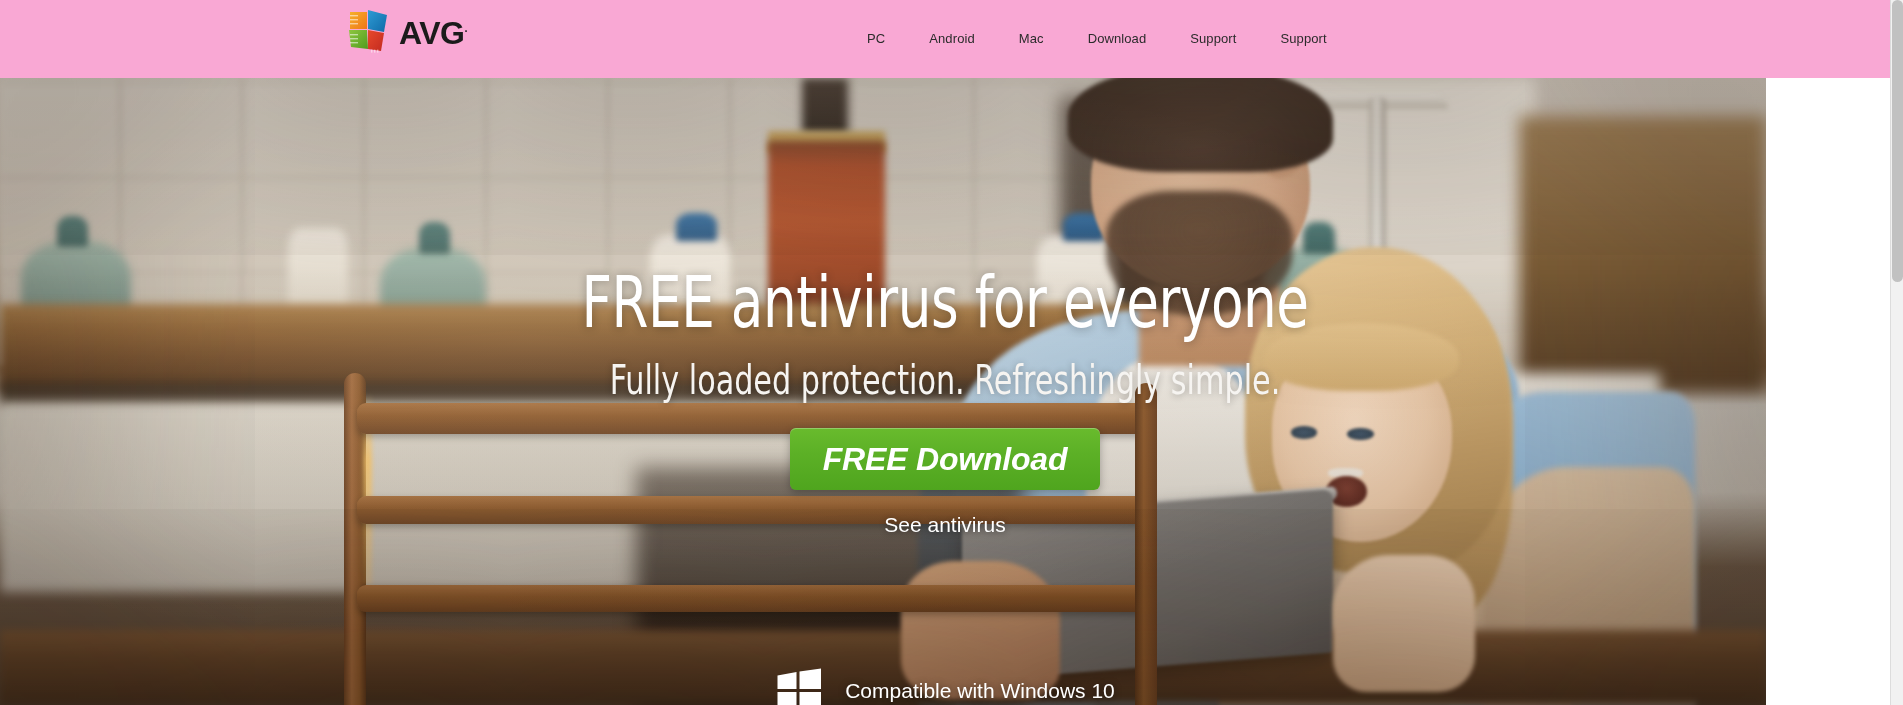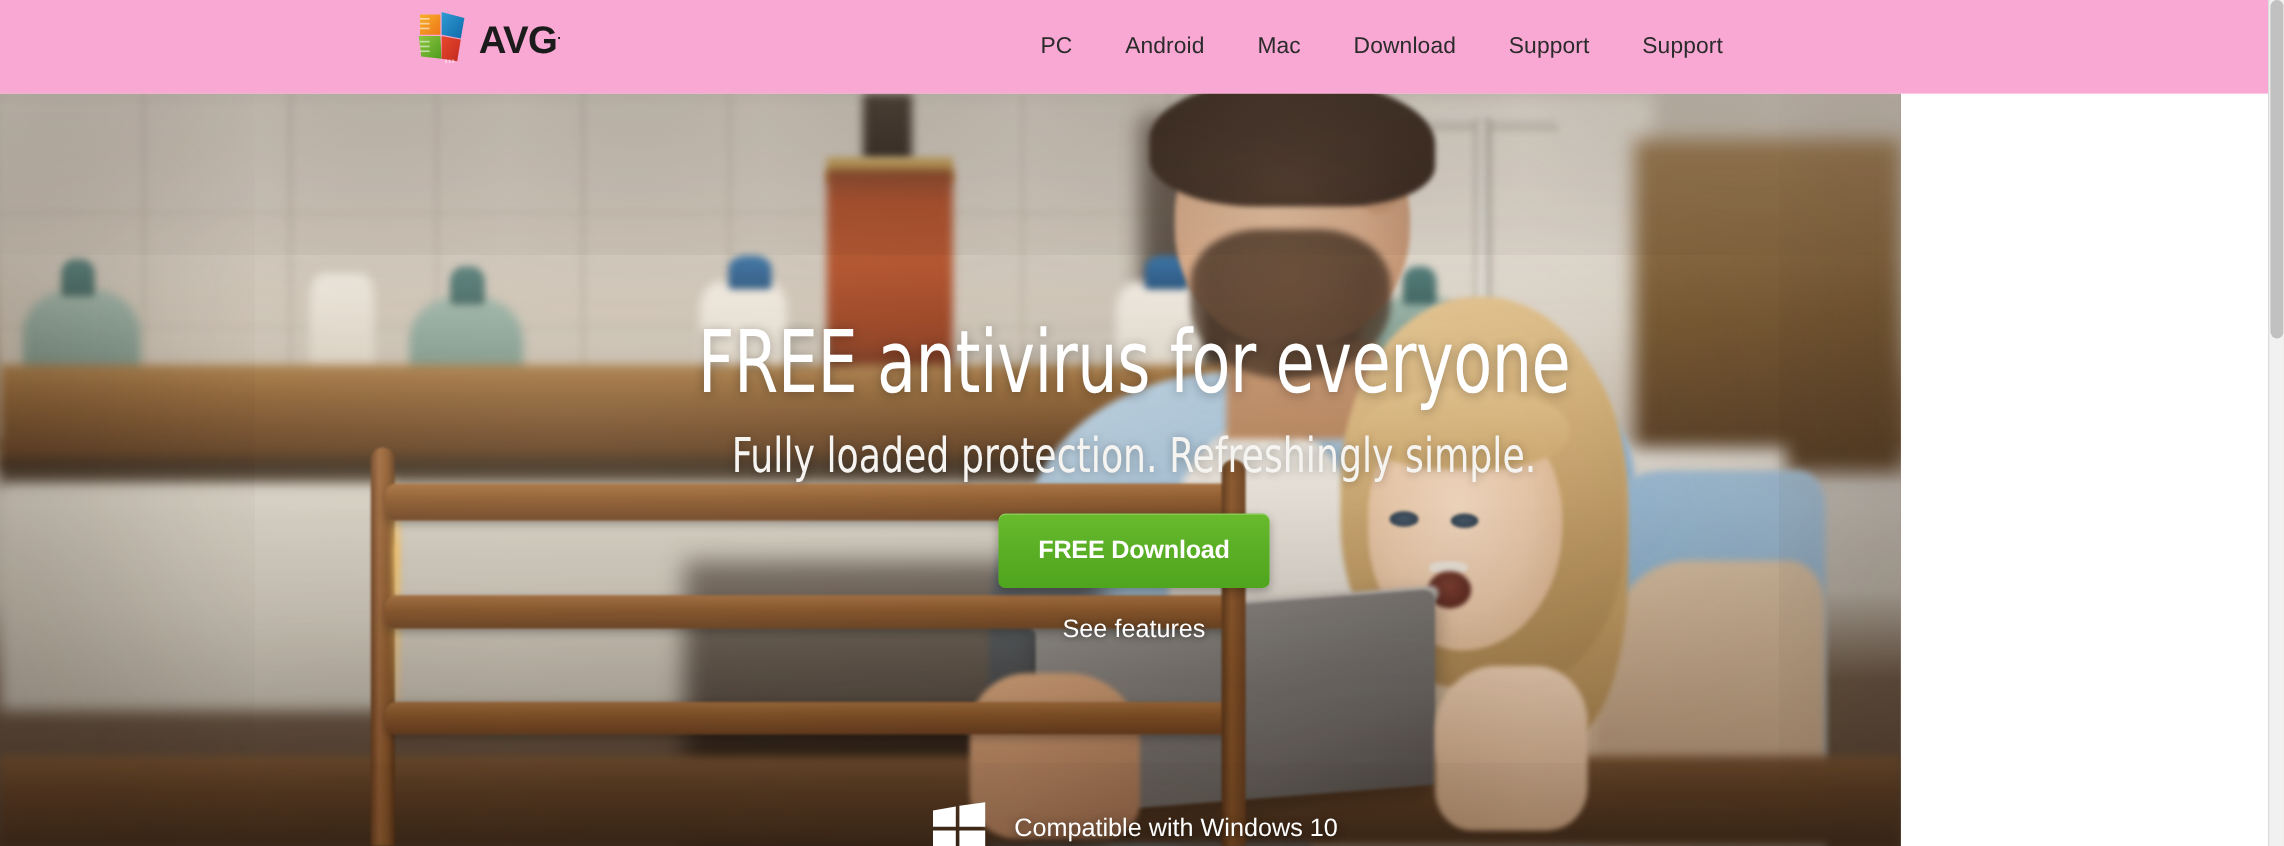--- a/index.html
+++ b/index.html
@@ -40,32 +40,32 @@
   .logo-word .tm { font-size:11px; vertical-align:super; font-weight:bold; }
 
   .nav {
     position:absolute; left:845px; top:0;
     height:78px;
     display:flex; align-items:center; gap:0;
   }
   .nav a {
     display:block;
     padding:0 22px;
-    font-size:19px;
+    font-size:13px;
     color:#2b2b2b;
     text-decoration:none;
     letter-spacing:0.1px;
     line-height:78px;
     white-space:nowrap;
   }
 
   
   .hero {
     position:absolute; top:78px; left:0;
-    width:1584px; height:627px;
+    width:1766px; height:627px;
     overflow:hidden;
     background:#9a8574;
   }
 
   
   .bg-layer { position:absolute; inset:0; }
 
   
   .bg-base {
     background:
@@ -404,26 +404,27 @@
   }
   .cta {
     display:inline-block;
     background:linear-gradient(180deg,#69bb2d 0%, #5cb026 42%, #4fa51e 100%);
     border:none;
     border-radius:6px;
     padding:0 33px;
     height:62px; line-height:62px;
     color:#ffffff;
     font-family:"Liberation Sans", sans-serif;
-    font-size:21px;
+    font-size:32px;
     font-weight:bold;
     letter-spacing:-0.2px;
     cursor:pointer;
     box-shadow:0 3px 8px rgba(0,0,0,.28), inset 0 1px 0 rgba(255,255,255,.28);
     white-space:nowrap;
+    font-style:italic;
   }
 
   .see-features {
     position:absolute; top:435px; left:0; width:1890px;
     color:#ffffff;
     font-family:"Liberation Sans", sans-serif;
     font-size:21px;
     text-decoration:none;
     text-shadow:0 1px 6px rgba(0,0,0,.45);
     cursor:pointer;
@@ -596,21 +597,21 @@
 
       <h1 class="headline"><span class="bold">FREE</span><span> antivirus for everyone</span></h1>
 
       <p class="subheadline">Fully loaded protection. Refreshingly simple.</p>
 
       <div class="cta-wrap">
         <button class="cta">FREE Download</button>
       </div>
 
       <div class="see-features">
-        <span>See features</span>
+        <span>See antivirus</span>
       </div>
 
       <div class="compat">
         <span class="win-logo">
           <svg width="48" height="46" viewBox="0 0 48 46" aria-hidden="true">
             <path d="M2.5 7.5 L21.5 4.0 L21.5 21.0 L2.5 21.0 Z" fill="#ffffff"></path>
             <path d="M24.5 3.5 L46.0 0.5 L46.0 21.0 L24.5 21.0 Z" fill="#ffffff"></path>
             <path d="M2.5 24.0 L21.5 24.0 L21.5 41.0 L2.5 37.5 Z" fill="#ffffff"></path>
             <path d="M24.5 24.0 L46.0 24.0 L46.0 44.5 L24.5 41.5 Z" fill="#ffffff"></path>
           </svg>

